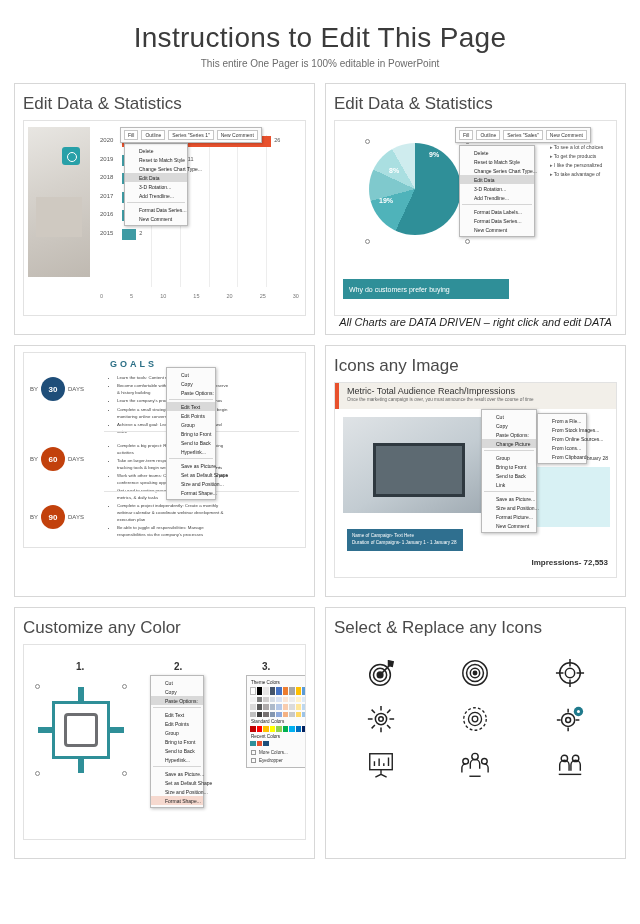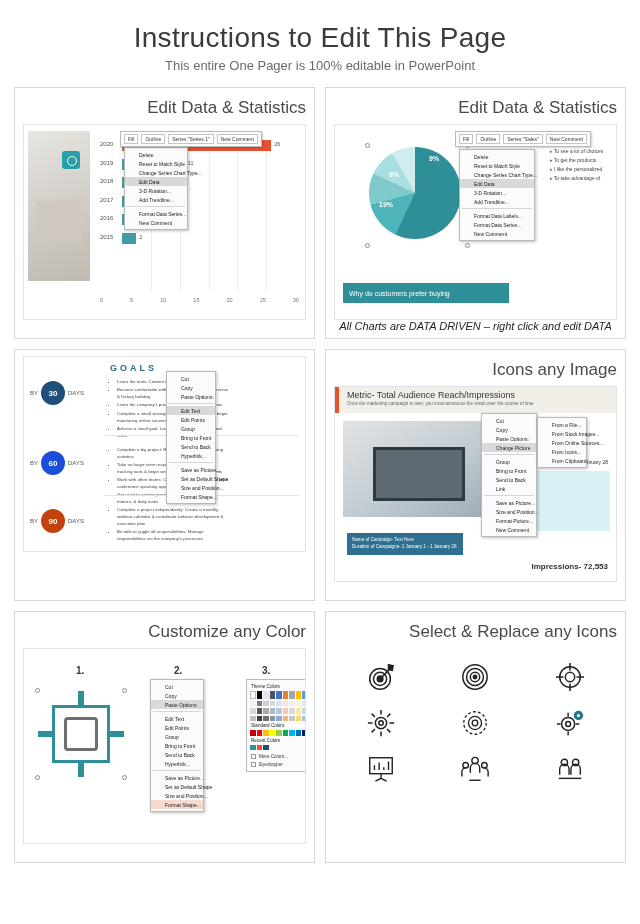--- a/index.html
+++ b/index.html
@@ -18,40 +18,40 @@
   .title {
     text-align: center;
     font-size: 28px;
     color: #3b3b3b;
     font-weight: normal;
     letter-spacing: .3px;
     margin: 6px 0 4px 0;
   }
   .subtitle {
     text-align: center;
-    font-size: 13px;
+    font-size: 10px;
     color: #6b6b6b;
     margin-bottom: 14px;
   }
   .grid {
     display: grid;
     grid-template-columns: 1fr 1fr;
     grid-template-rows: 252px 252px 252px;
     gap: 10px;
     padding: 0 6px;
   }
   .card {
     border: 1px solid #d7d7d7;
     background: #fff;
     position: relative;
     padding: 6px 8px 8px 8px;
     overflow: hidden;
   }
   .card-title {
-    text-align: right;
+    text-align: left;
     font-size: 17px;
     color: #4a4a4a;
     margin: 4px 0 6px 0;
   }
   .canvas {
     position: relative;
     width: 100%;
     height: 196px;
     border: 1px solid #e2e2e2;
     background: #fff;
@@ -410,21 +410,21 @@
               <li>Become comfortable with the company's culture: observe &amp; history building</li>
               <li>Learn the company's product: Attend 2 product demos</li>
               <li>Complete a small strategic social media platform &amp; begin monitoring online conversations</li>
               <li>Achieve a small goal: Learn &amp; adopt company's brand voice</li>
             </ul>
           </div>
           <div class="divline" style="top:78px;"></div>
 
           <div class="day-row" style="top:94px; display:flex; align-items:center;">
             <span class="day-by">BY</span>
-            <span class="day-circle" style="background:#1d4ed8">60</span>
+            <span class="day-circle" style="background:#c2410c">60</span>
             <span class="day-unit">DAYS</span>
           </div>
           <div class="bullets" style="top:90px;">
             <ul>
               <li>Complete a big project: Resolve conference/publishing activities</li>
               <li>Take on larger-term responsibilities: Learn metrics tracking tools &amp; begin weekly analytics measurements</li>
               <li>Work with other teams: Collaborate with PR team to pitch conference speaking opportunities</li>
               <li>Get used to routine processes: Weekly meetings, metrics, &amp; daily tasks</li>
             </ul>
           </div>

